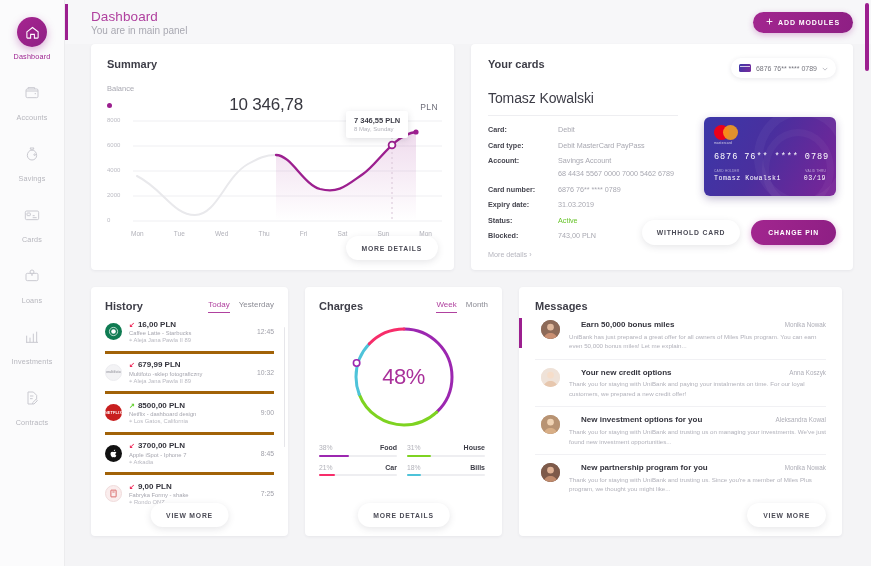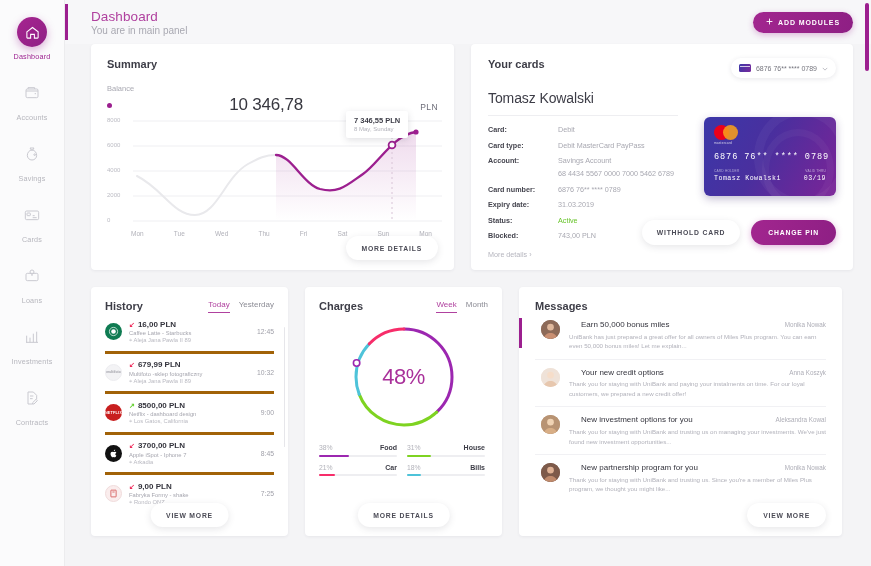--- a/index.html
+++ b/index.html
@@ -213,21 +213,21 @@
   .leg-bar { height: 2px; background: #eeeef1; margin-top: 3.5px; border-radius: 2px; }
   .leg-fill { height: 2px; border-radius: 2px; }
 
   
   .msg { display: flex; padding: 8px 0 8px 6px; border-bottom: 1px solid #f1f1f4; position: relative; }
   .msg:last-of-type { border-bottom: none; }
   .msg.unread::before { content: ""; position: absolute; left: -16px; top: 6px; width: 2.5px; height: 30px; background: #9c1f8f; }
   .msg-av { width: 19px; height: 19px; border-radius: 50%; flex-shrink: 0; overflow: hidden; }
   .msg-body { margin-left: 9px; flex: 1; min-width: 0; }
   .msg-head { display: flex; align-items: baseline; }
-  .msg-title { font-size: 8px; color: #34343d; font-weight: normal; padding-left: 12px; }
+  .msg-title { font-size: 8px; color: #34343d; font-weight: bold; padding-left: 12px; }
   .msg-author { font-size: 6.3px; color: #aeaeb7; margin-left: auto; white-space: nowrap; }
   .msg-text { font-size: 6.2px; color: #b1b1ba; line-height: 1.55; margin-top: 2.5px; }
 
   .vscroll { position: absolute; right: 2px; top: 3px; width: 4px; height: 68px; background: #9c1f8f; border-radius: 2px; }
   .hist-scroll { position: absolute; right: 3px; top: 40px; width: 1.5px; height: 120px; background: #e6e6ea; border-radius: 1px; }
 </style>
 </head>
 <body>
 
 <div class="app">

